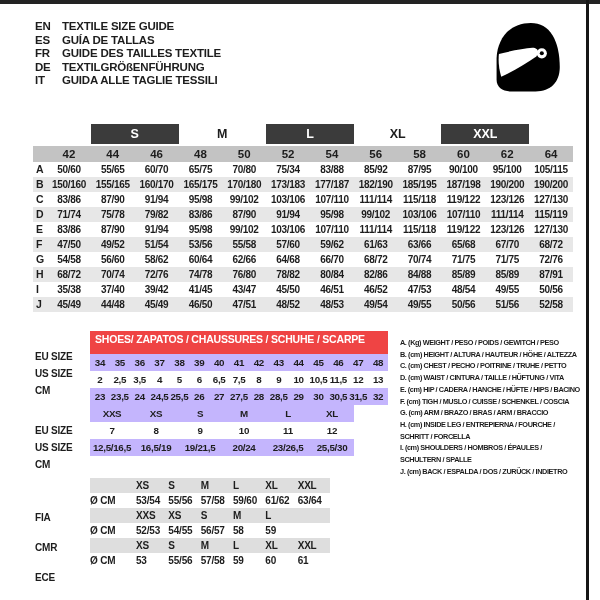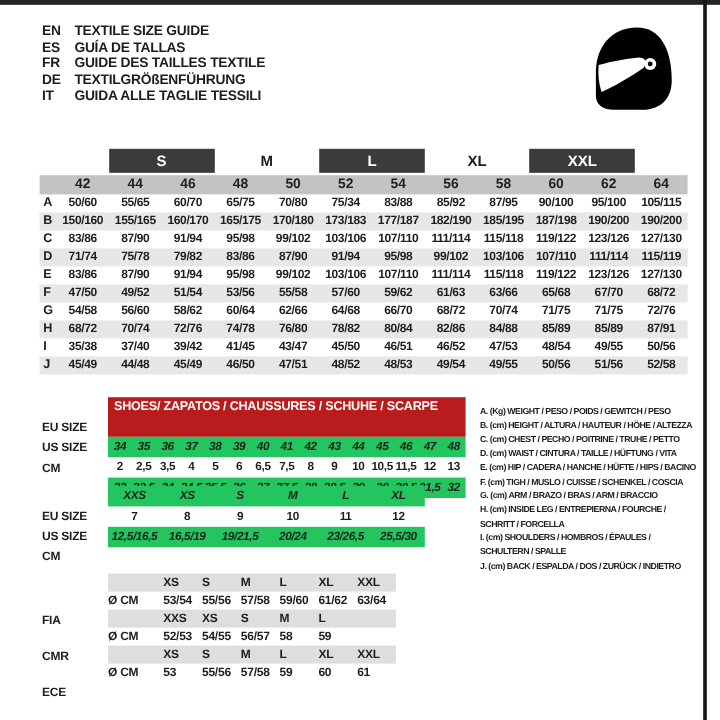--- a/index.html
+++ b/index.html
@@ -27,27 +27,27 @@
   .data-row{height:15px;line-height:15px;font-size:10px;letter-spacing:-0.3px;}
   .striped{background:#e7e7e7;}
   .cell{text-align:center;overflow:visible;white-space:nowrap;}
   .label-cell{text-align:left;padding-left:3px;font-size:10.5px;letter-spacing:0;}
 
   
   .sub-table{position:absolute;left:90px;}
   #shoes-table{top:331px;width:298px;}
   #gloves-table{top:405px;width:264px;}
   #helmet-table{top:478px;width:240px;}
-  .sub-band{background:#b91c1c;color:#fff;height:33px;line-height:17px;font-size:10.5px;padding-left:5px;box-sizing:border-box;letter-spacing:-0.2px;white-space:nowrap;}
+  .sub-band{background:#ef4444;color:#fff;height:23px;line-height:17px;font-size:10.5px;padding-left:5px;box-sizing:border-box;letter-spacing:-0.2px;white-space:nowrap;}
   #gloves-table .sub-band{width:242px;}
   #helmet-table .sub-band{width:196px;}
   .sub-row{display:grid;height:17px;line-height:17px;font-size:9.8px;letter-spacing:-0.3px;}
   #shoes-table .sub-row{grid-template-columns:repeat(15,1fr);}
   #gloves-table .sub-row{grid-template-columns:repeat(6,1fr);}
-  .sub-striped{background:#22c55e;font-style:italic;}
+  .sub-striped{background:#c4b5fd;}
   .sub-cell{text-align:center;white-space:nowrap;}
 
   .h-row{display:grid;grid-template-columns:46px repeat(6,1fr);height:15px;line-height:15px;font-size:10px;letter-spacing:-0.2px;}
   .h-size-row{background:#dedede;}
   .h-cell{text-align:left;white-space:nowrap;}
 
   
   .side-labels{position:absolute;left:35px;font-size:10px;letter-spacing:-0.2px;}
   #shoes-labels{top:348px;}
   #gloves-labels{top:422px;}

